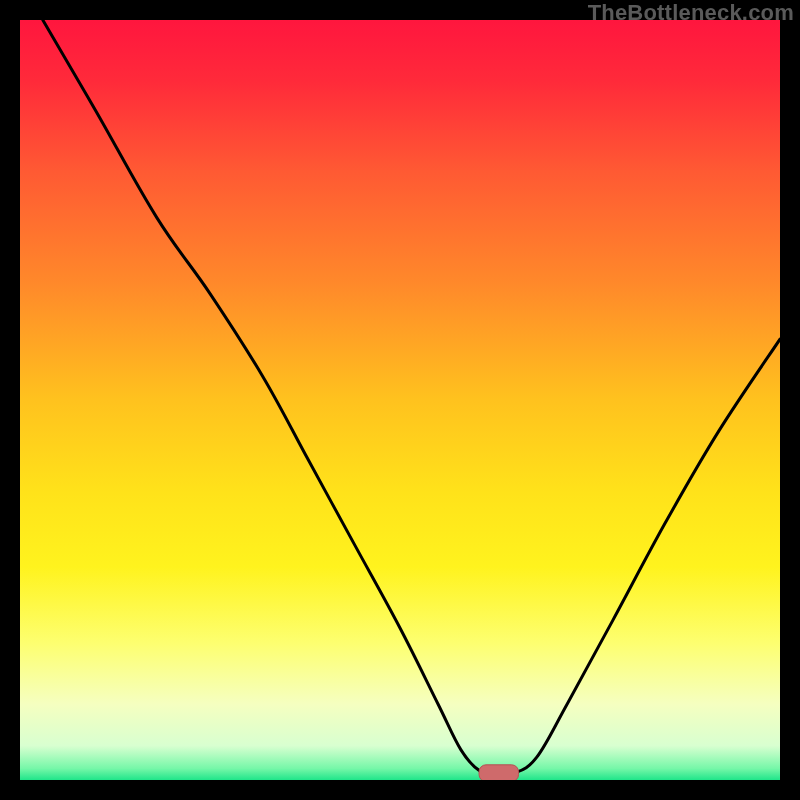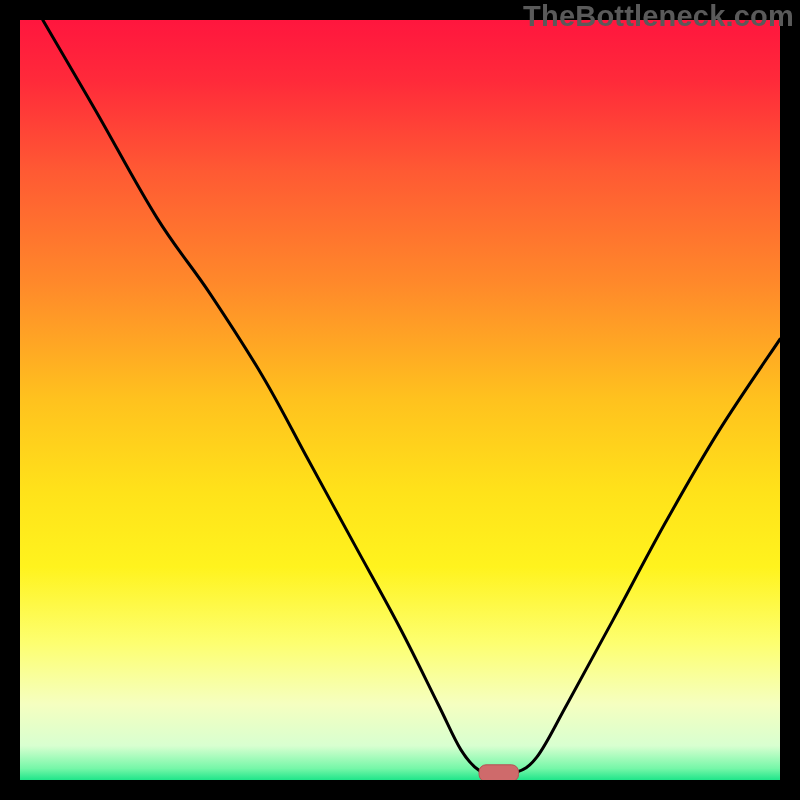--- a/index.html
+++ b/index.html
@@ -22,21 +22,21 @@
     top: 20px;
     width: 760px;
     height: 760px;
     overflow: hidden;
   }
   .watermark {
     position: absolute;
     top: 0px;
     right: 6px;
     font-family: Arial, Helvetica, sans-serif;
-    font-size: 29px;
+    font-size: 22px;
     font-weight: 600;
     color: #5a5a5a;
     letter-spacing: 0.2px;
     user-select: none;
   }
   svg {
     display: block;
   }
 </style>
 </head>

